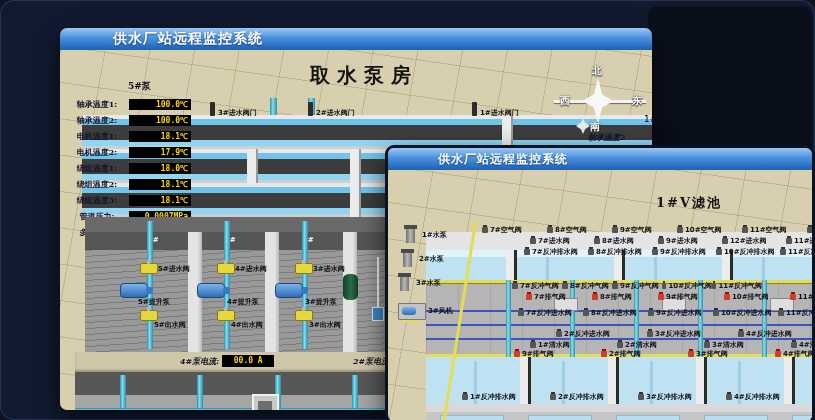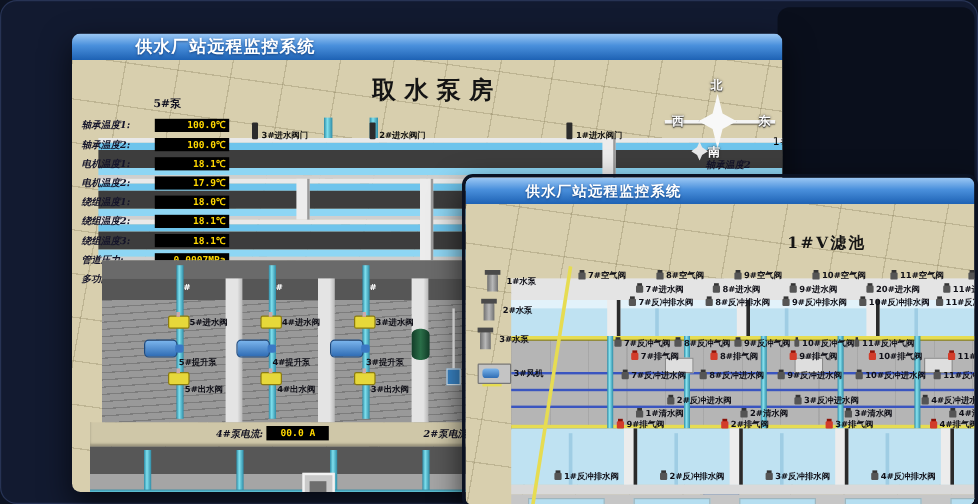--- a/index.html
+++ b/index.html
@@ -43,22 +43,22 @@
   .iv{position:absolute;top:0;display:flex;align-items:flex-start;}
   .iv:nth-child(1){left:128px}.iv:nth-child(2){left:226px}.iv:nth-child(3){left:390px}
   .iv .stem{width:5px;height:14px;background:#2c2c2c;border-radius:1px;margin-right:3px;}
   .iv b{font-size:7px;color:#111;margin-top:6px;white-space:nowrap;font-weight:bold;}
 
   
   .dpanel{position:absolute;left:8px;top:30px;width:132px;}
   .dpanel .hdr{font-size:9px;font-weight:bold;color:#101020;margin:0 0 3px 60px;
     font-family:"DejaVu Serif",serif;}
   .drow{display:flex;align-items:center;height:16px;}
-  .drow .lbl{width:58px;text-align:left;font-size:8px;color:#14142a;font-weight:bold;
-    font-style:italic;font-family:"DejaVu Serif",serif;white-space:nowrap;}
+  .drow .lbl{width:58px;text-align:center;font-size:8px;color:#14142a;font-weight:bold;
+    font-family:"DejaVu Serif",serif;white-space:nowrap;}
   .drow .val{margin-left:3px;width:62px;height:11px;background:#000;color:#ffd700;
     font-family:"DejaVu Sans Mono",monospace;font-size:8px;font-weight:bold;
     text-align:right;line-height:11px;padding-right:3px;box-sizing:border-box;}
 
   
   .compass{position:absolute;left:492px;top:18px;width:100px;height:70px;}
   .compass .bar{position:absolute;left:2px;top:32px;width:92px;height:3px;background:#f4f4f4;
     box-shadow:0 1px 1px rgba(0,0,0,.5);}
   .compass .star{position:absolute;left:30px;top:10px;width:32px;height:46px;background:#f8f8f8;
     clip-path:polygon(50% 0,63% 36%,100% 50%,63% 64%,50% 100%,37% 64%,0 50%,37% 36%);
@@ -152,21 +152,21 @@
   .vic{width:6px;height:6px;background:#555;border-radius:1px;margin-right:2px;
     box-shadow:0 -3px 0 -1px #333;}
   .red .vic{background:#d23c2a;box-shadow:0 -3px 0 -1px #8a1208;}
   .vt{font-size:7px;font-weight:bold;color:#101018;}
   .row-air-top{left:94px;top:33px}.row-air-top .vi{width:65px}
   .row-inlet-top{left:142px;top:44px}.row-inlet-top .vi{width:64px}
   .row-drain-top{left:136px;top:55px}.row-drain-top .vi{width:64px}
   .row-deckair{left:124px;top:89px}.row-deckair .vi{width:50px}
   .row-exh-top{left:138px;top:100px}.row-exh-top .vi{width:66px}
   .row-bw-top{left:130px;top:116px}.row-bw-top .vi{width:65px}
-  .row-bw-bot{left:168px;top:137px}.row-bw-bot .vi{width:106px}
+  .row-bw-bot{left:168px;top:137px}.row-bw-bot .vi{width:91px}
   .row-clean-bot{left:142px;top:148px}.row-clean-bot .vi{width:87px}
   .row-exh-bot{left:126px;top:157px}.row-exh-bot .vi{width:87px}
   .row-drain-bot{left:74px;top:200px}.row-drain-bot .vi{width:88px}
 
   
   .mach{position:absolute;left:4px;top:34px;width:92px;}
   .mi{position:relative;height:24px;}
   .mi .pico{position:absolute;left:14px;top:2px;width:9px;height:15px;background:linear-gradient(90deg,#707070,#b8b8b8,#707070);border-radius:2px 2px 0 0;}
   .mi .pico:before{content:"";position:absolute;left:-2px;top:-3px;width:13px;height:4px;background:#4a4a4a;}
   .mi b{position:absolute;left:30px;top:4px;font-size:7px;color:#101018;font-weight:bold;}
@@ -305,21 +305,21 @@
       <div class="bdiv" style="left:180px"></div>
       <div class="bdiv" style="left:258px"></div>
       <div class="bdiv" style="left:336px"></div>
 
       <div class="bay" style="left:27px">
         <span class="bayno" style="left:36px">5#</span>
         <div class="bpipe"></div>
         <div class="yvalve" style="left:28px;top:46px"></div>
         <b class="blab" style="left:46px;top:47px">5#进水阀</b>
         <div class="bpump"></div>
-        <b class="blab" style="left:37px;top:80px">5#提升泵</b>
+        <b class="blab" style="left:26px;top:80px">5#提升泵</b>
         <div class="yvalve" style="left:28px;top:93px"></div>
         <b class="blab" style="left:42px;top:103px">5#出水阀</b>
       </div>
 
       <div class="bay" style="left:104px">
         <span class="bayno" style="left:36px">4#</span>
         <div class="bpipe"></div>
         <div class="yvalve" style="left:28px;top:46px"></div>
         <b class="blab" style="left:46px;top:47px">4#进水阀</b>
         <div class="bpump"></div>
@@ -461,21 +461,21 @@
           <span class="vi">
             <i class="vic"></i>
             <b class="vt">8#进水阀</b>
           </span>
           <span class="vi">
             <i class="vic"></i>
             <b class="vt">9#进水阀</b>
           </span>
           <span class="vi">
             <i class="vic"></i>
-            <b class="vt">20#进水阀</b>
+            <b class="vt">12#进水阀</b>
           </span>
           <span class="vi">
             <i class="vic"></i>
             <b class="vt">11#进水阀</b>
           </span>
         </div>
       <div class="vrow row-drain-top">
 
       <span class="vi">
             <i class="vic"></i>

